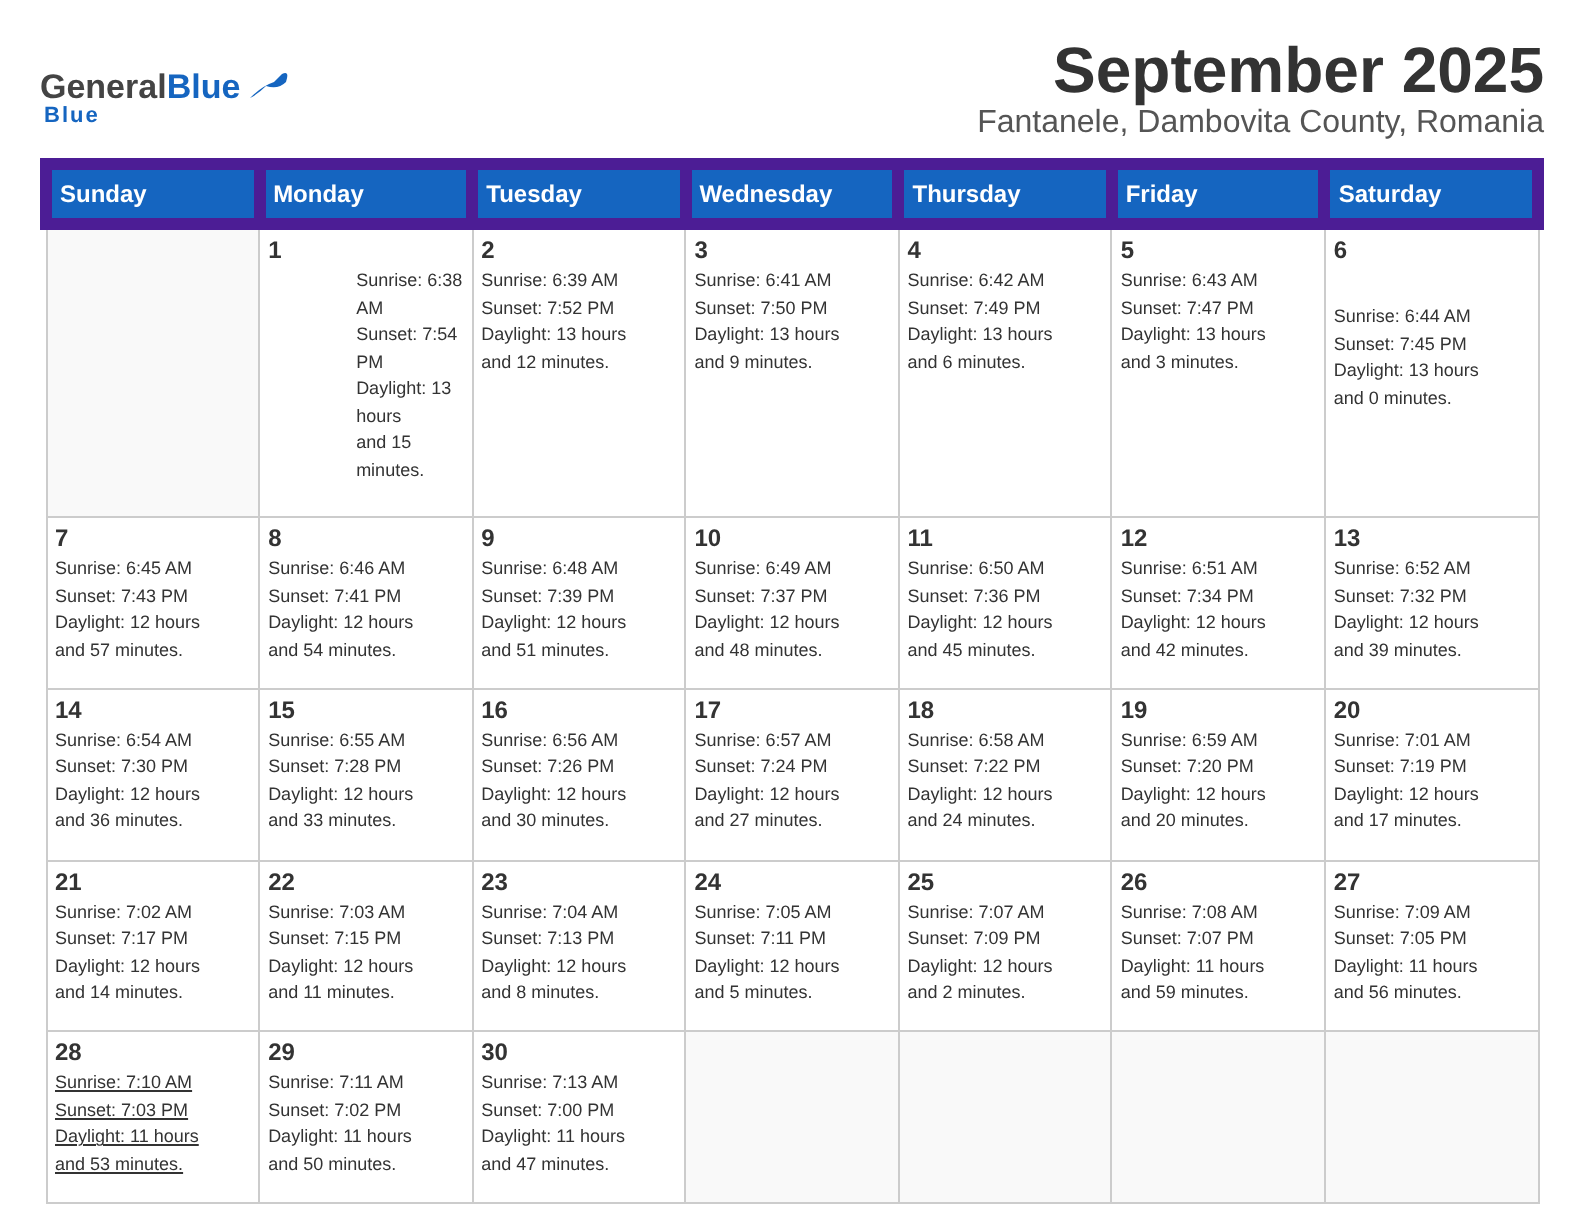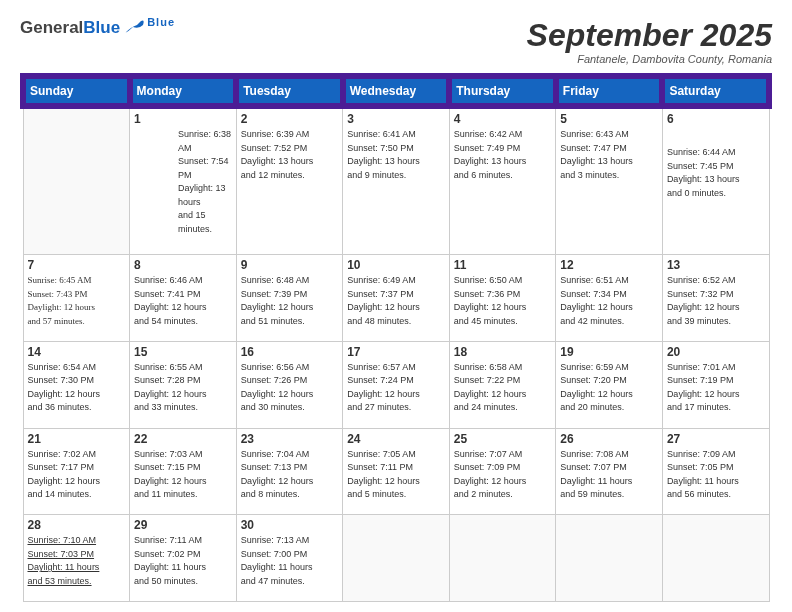--- a/index.html
+++ b/index.html
@@ -22,22 +22,23 @@
       justify-content: space-between;
       align-items: flex-start;
       margin-bottom: 8px;
     }
     .logo-wrapper {
       display: flex;
       align-items: center;
     }
     .logo-left {
       display: flex;
-      flex-direction: row;
+      flex-direction: column;
       align-items: flex-start;
+      margin-top: 16px;
     }
     .logo-name {
       display: flex;
       align-items: center;
     }
     .logo-general {
       font-size: 17px;
       font-weight: bold;
       color: #444;
     }
@@ -52,30 +53,29 @@
     .logo-subtitle {
       font-size: 11px;
       color: #1565C0;
       font-weight: bold;
       letter-spacing: 1px;
       margin-top: -2px;
       margin-left: 2px;
     }
     .title-block {
       text-align: right;
-      font-style: italic;
     }
     .month-title {
       font-size: 32px;
       font-weight: bold;
       color: #333;
       line-height: 1.1;
     }
     .location-title {
-      font-size: 11px;
+      font-size: 16px;
       color: #555;
     }
     .calendar {
       width: 100%;
       border-collapse: collapse;
       flex: 1;
     }
     .calendar th {
       background: #1565C0;
       color: #fff;
@@ -191,21 +191,21 @@
             <span class="day-number">6</span>
             <div class="day-info" style="white-space: pre-line; margin-top: 20px;">Sunrise: 6:44 AM
 Sunset: 7:45 PM
 Daylight: 13 hours
 and 0 minutes.</div>
           </td>
         </tr>
         <tr class="week-row">
           <td>
             <span class="day-number">7</span>
-            <div class="day-info" style="white-space: pre-line; font-family: Liberation Serif, serif;">Sunrise: 6:45 AM
+            <div class="day-info" style="white-space: pre-line;">Sunrise: 6:45 AM
 Sunset: 7:43 PM
 Daylight: 12 hours
 and 57 minutes.</div>
           </td>
           <td>
             <span class="day-number">8</span>
             <div class="day-info" style="white-space: pre-line;">Sunrise: 6:46 AM
 Sunset: 7:41 PM
 Daylight: 12 hours
 and 54 minutes.</div>

